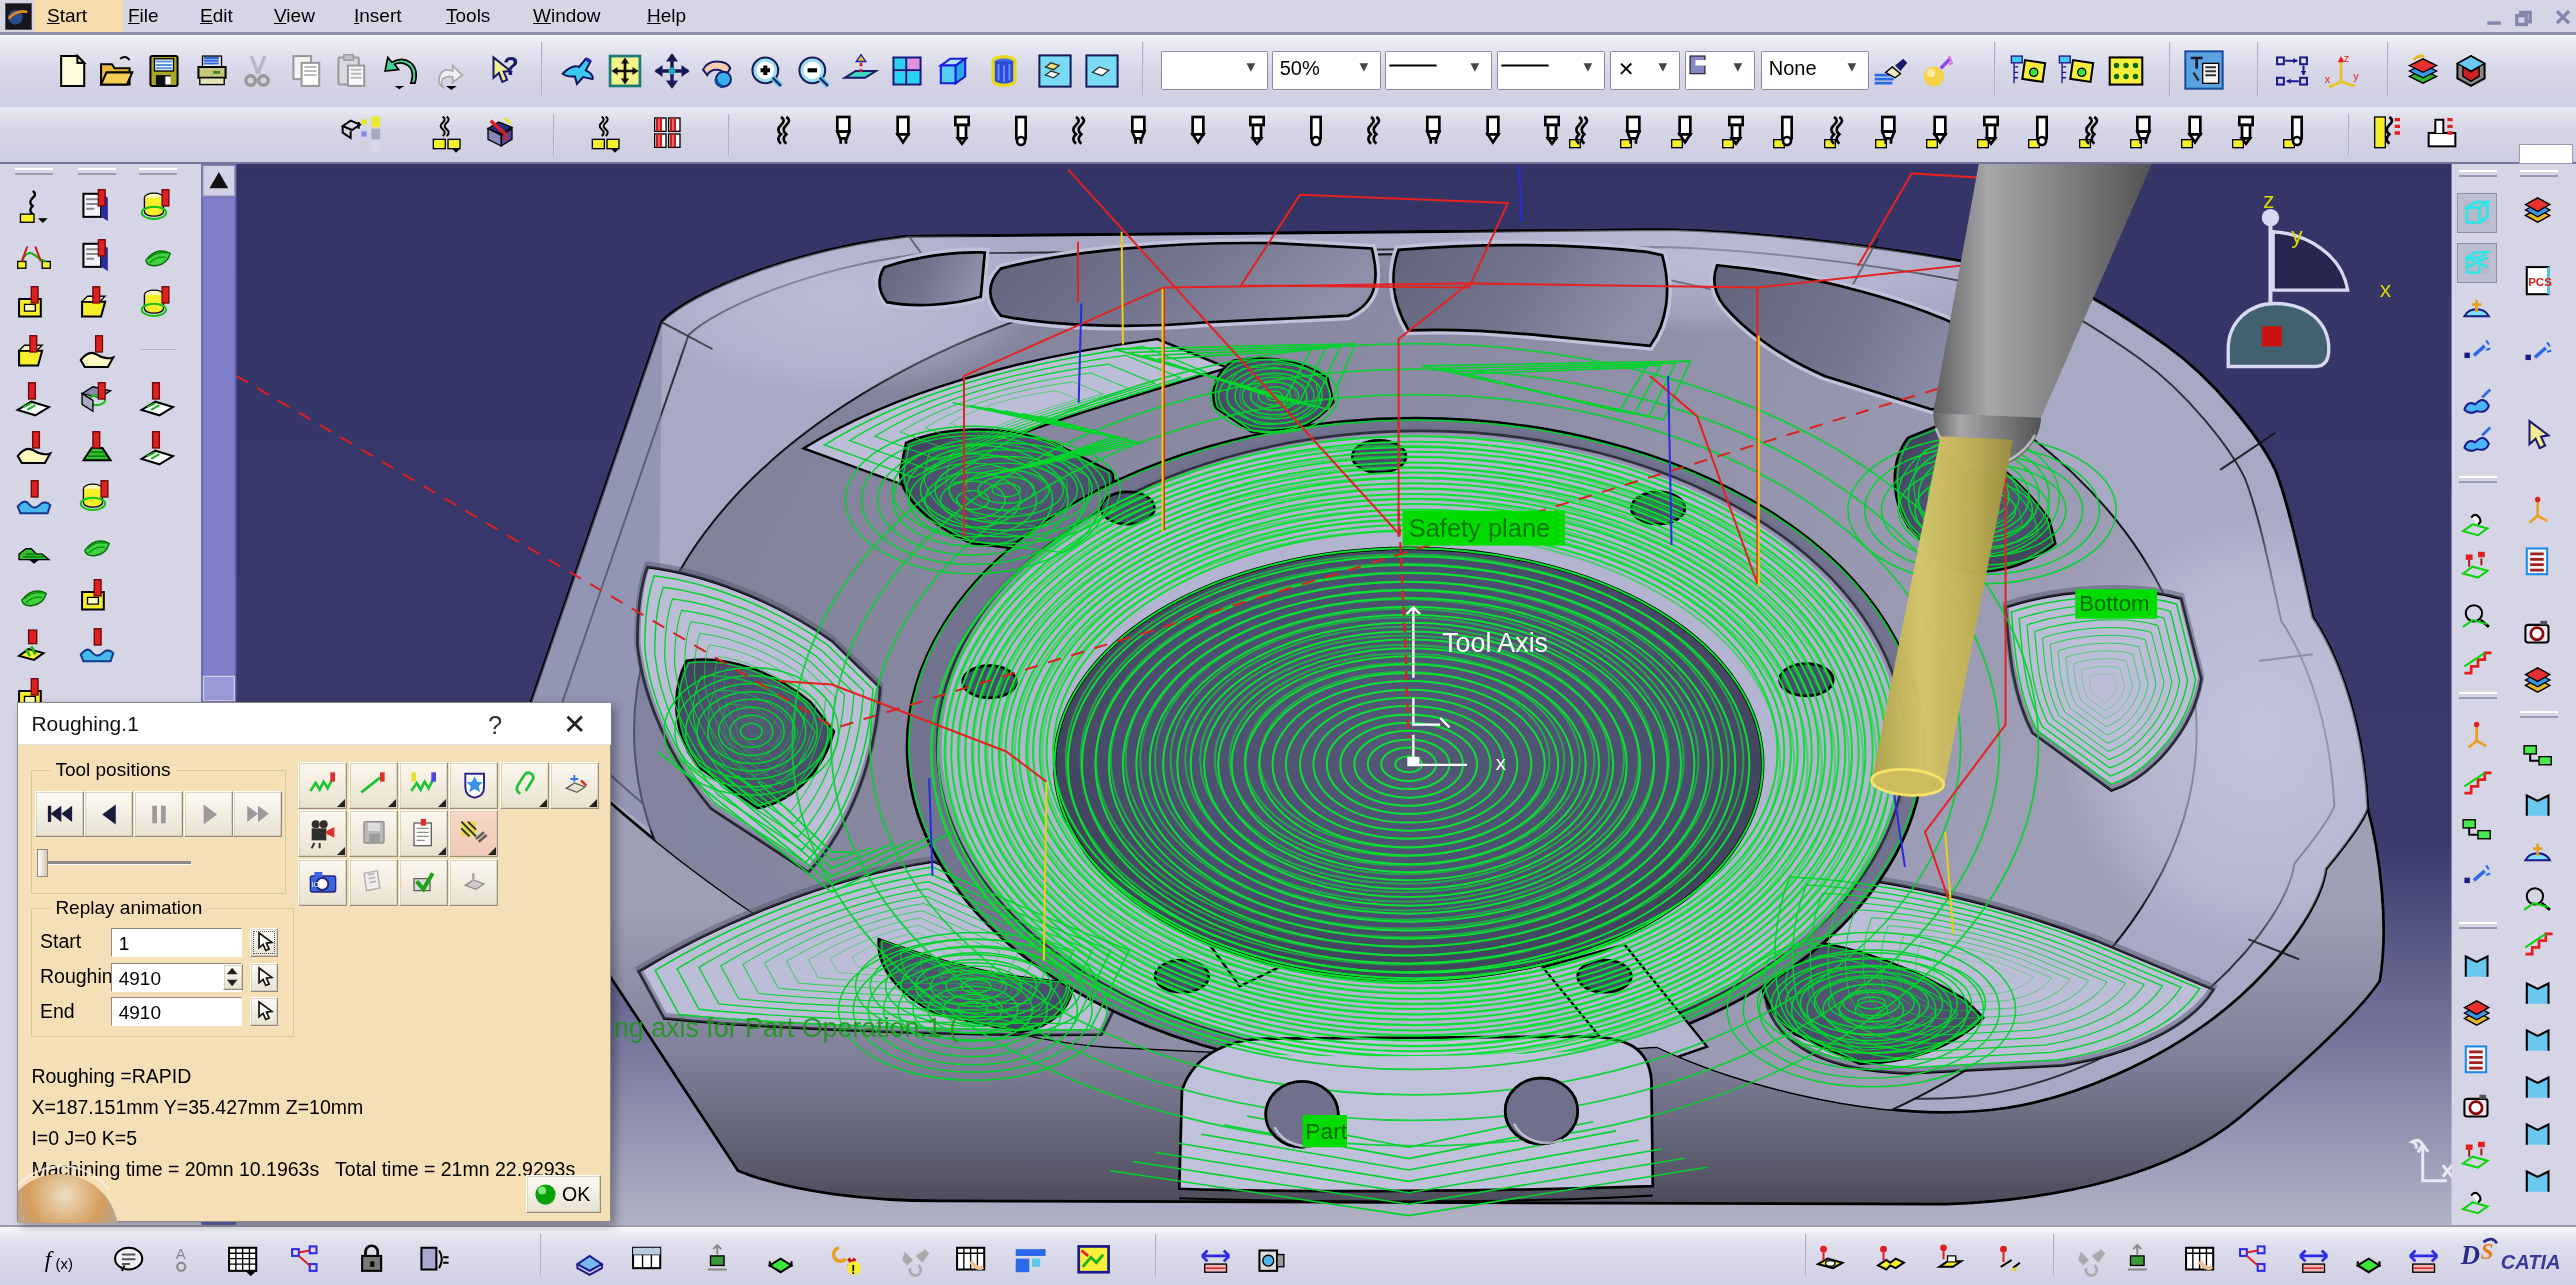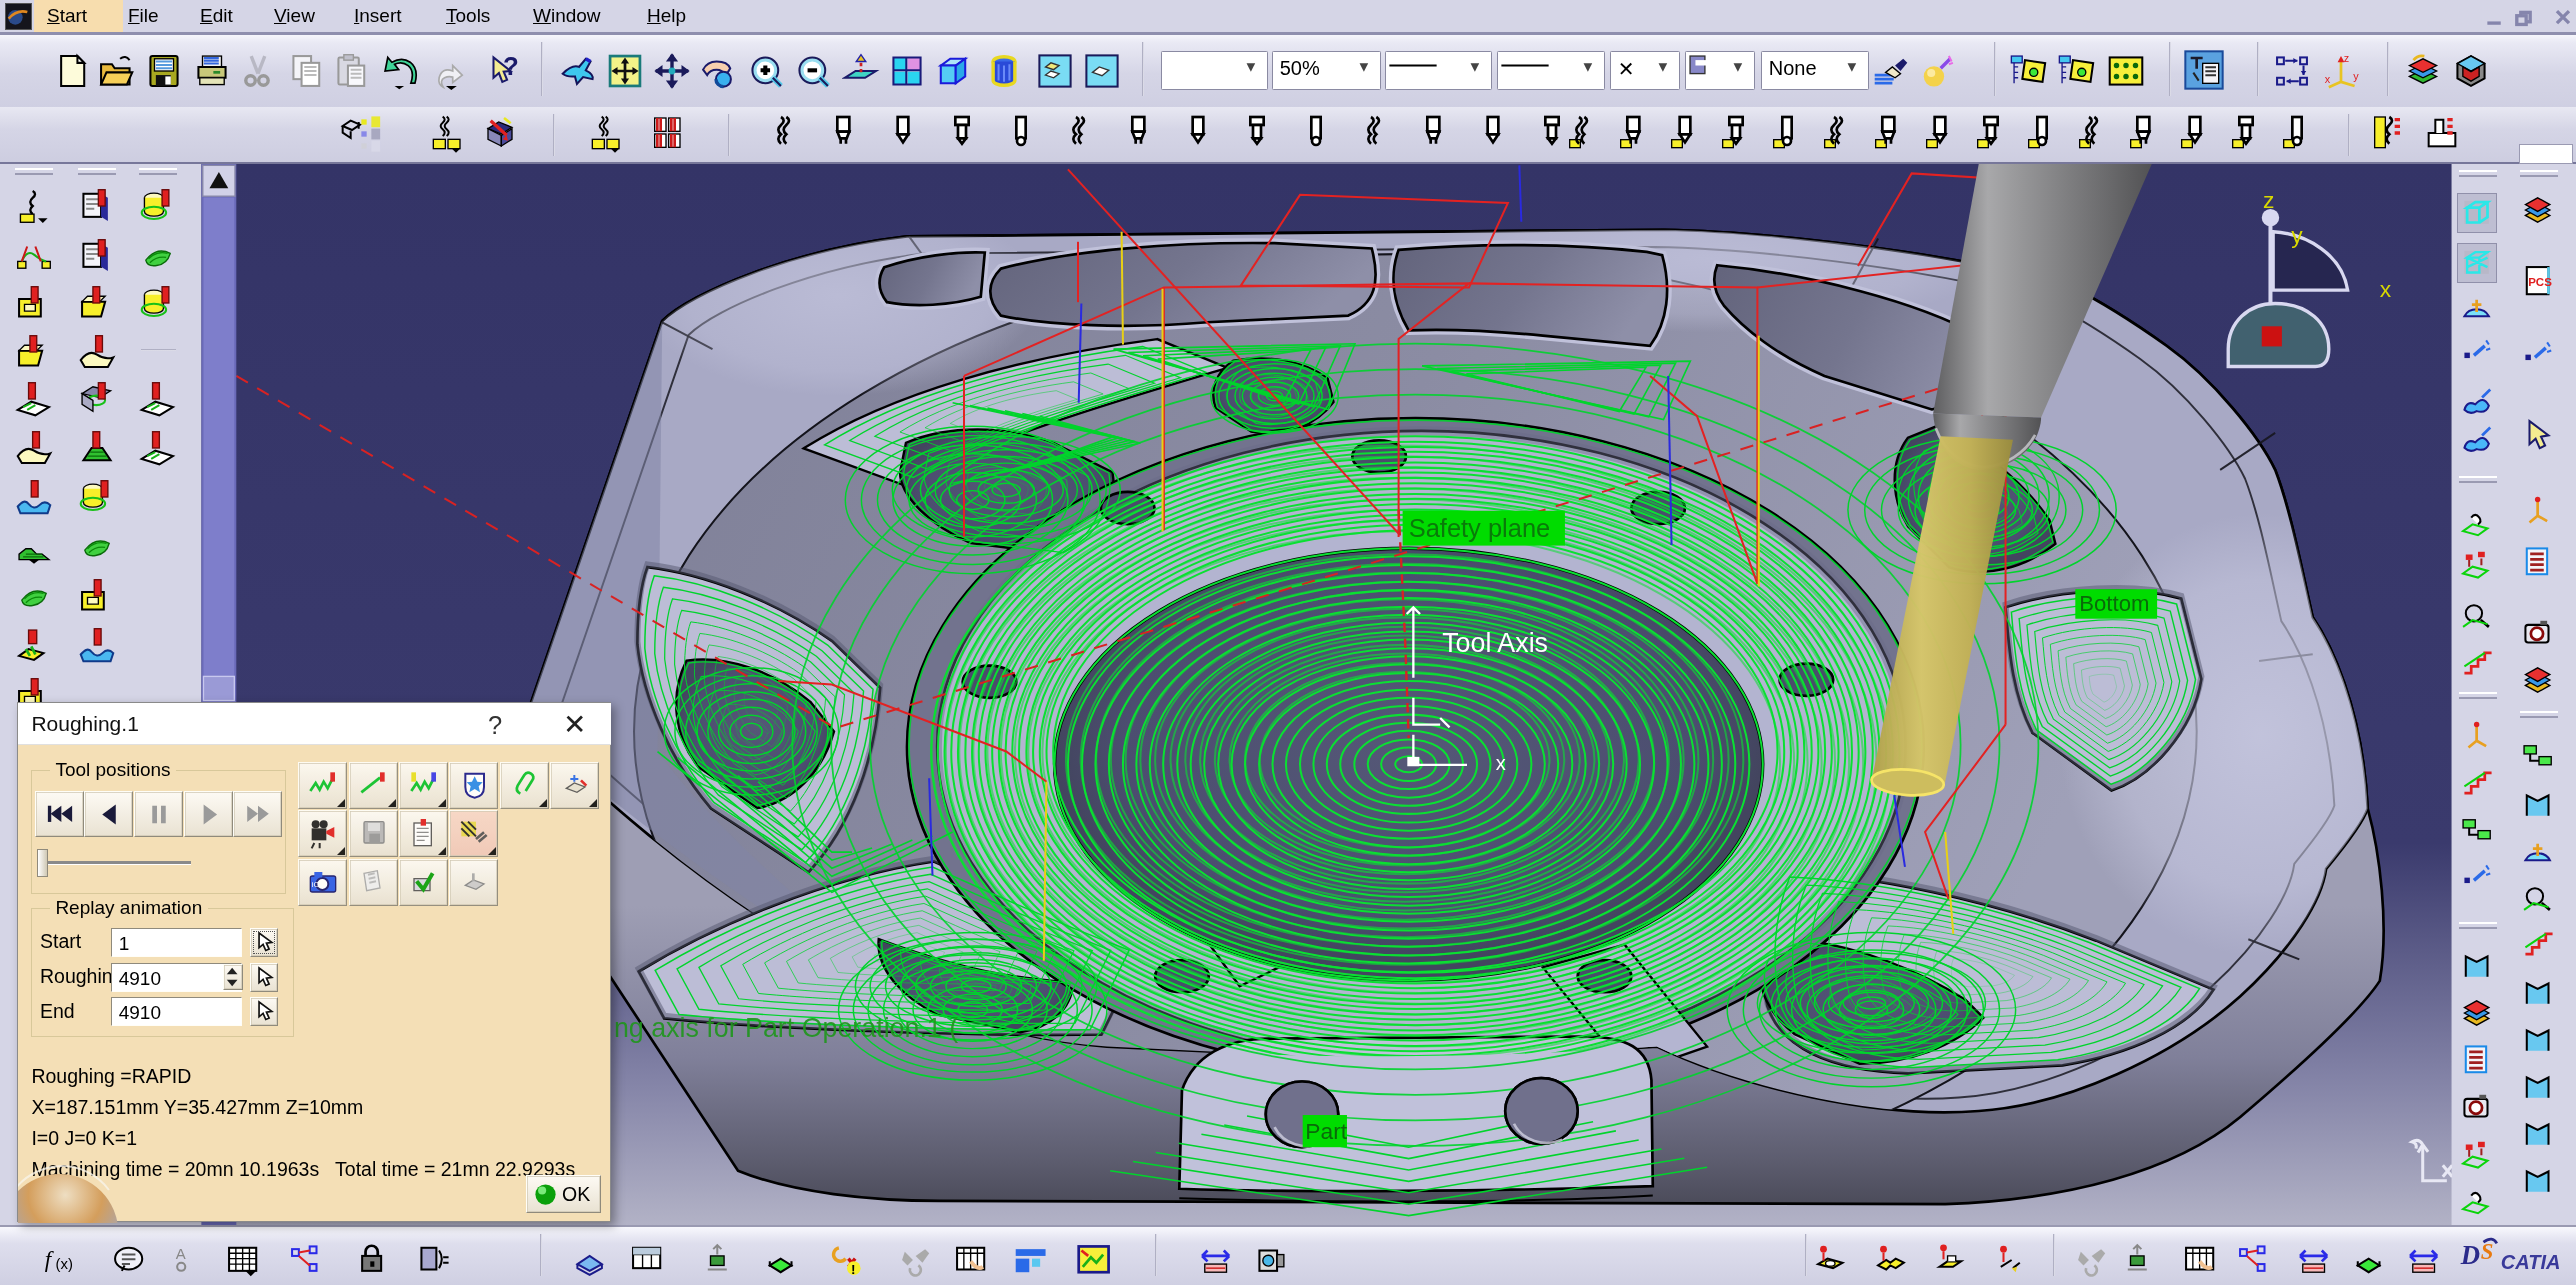--- a/index.html
+++ b/index.html
@@ -1671,21 +1671,21 @@
     <div class="abs" style="left:232px;top:260px;width:28px;height:29px;background:linear-gradient(180deg,#fdfaf4,#e9e2d2);border:1.3px solid;border-color:#fffef8 #8f8a7c #8f8a7c #fffef8;box-shadow:inset 0 0 0 0.7px #cfc8b4;"><svg width="25.5" height="25.5" viewBox="0 0 38 38">
         <path d="M12 6 l0 22 6-5 4 9 5-2 -4-9 8-1z" fill="#fff" stroke="#111" stroke-width="2.5"></path>
       </svg></div>
     <div class="abs" style="left:22px;top:297px;font-size:19.5px;color:#000">End</div>
     <div class="abs" style="left:93px;top:294px;width:131px;height:29px;background:#fff;border:1.3px solid;border-color:#8f8a7c #fffef8 #fffef8 #8f8a7c;font-size:19px;color:#000;padding:4px 0 0 6.7px">4910</div>
     <div class="abs" style="left:232px;top:294px;width:28px;height:29px;background:linear-gradient(180deg,#fdfaf4,#e9e2d2);border:1.3px solid;border-color:#fffef8 #8f8a7c #8f8a7c #fffef8;box-shadow:inset 0 0 0 0.7px #cfc8b4;"><svg width="25.5" height="25.5" viewBox="0 0 38 38">
         <path d="M12 6 l0 22 6-5 4 9 5-2 -4-9 8-1z" fill="#fff" stroke="#111" stroke-width="2.5"></path>
       </svg></div>
     <div class="abs" style="left:13.4px;top:362px;font-size:19.5px;color:#000;white-space:nowrap">Roughing =RAPID</div>
     <div class="abs" style="left:13.4px;top:393px;font-size:19.5px;color:#000;white-space:nowrap">X=187.151mm Y=35.427mm Z=10mm</div>
-    <div class="abs" style="left:13.4px;top:424px;font-size:19.5px;color:#000;white-space:nowrap">I=0 J=0 K=1</div>
+    <div class="abs" style="left:13.4px;top:424px;font-size:19.5px;color:#000;white-space:nowrap">I=0 J=0 K=5</div>
     <div class="abs" style="left:13.4px;top:455px;font-size:19.5px;color:#000;white-space:nowrap">Machining time = 20mn 10.1963s&nbsp;&nbsp; Total time = 21mn 22.9293s</div>
     <div class="abs" style="left:508px;top:472px;width:75px;height:38px;background:linear-gradient(180deg,#fdfaf4,#e9e2d2);border:1.3px solid;border-color:#fffef8 #8f8a7c #8f8a7c #fffef8;box-shadow:inset 0 0 0 0.7px #cfc8b4">
       <svg width="27" height="27" viewBox="0 0 40 40" style="position:absolute;left:5.4px;top:5.4px">
         <circle cx="20" cy="20" r="15" fill="#0aa00a"></circle>
         <circle cx="15" cy="14" r="6" fill="#7aea7a"></circle>
       </svg>
       <span style="position:absolute;left:35px;top:7.4px;font-size:19.5px;color:#000">OK</span>
     </div>
     <svg class="abs" style="left:0px;top:448px" width="107" height="72" viewBox="0 0 160 107">
 <defs>

